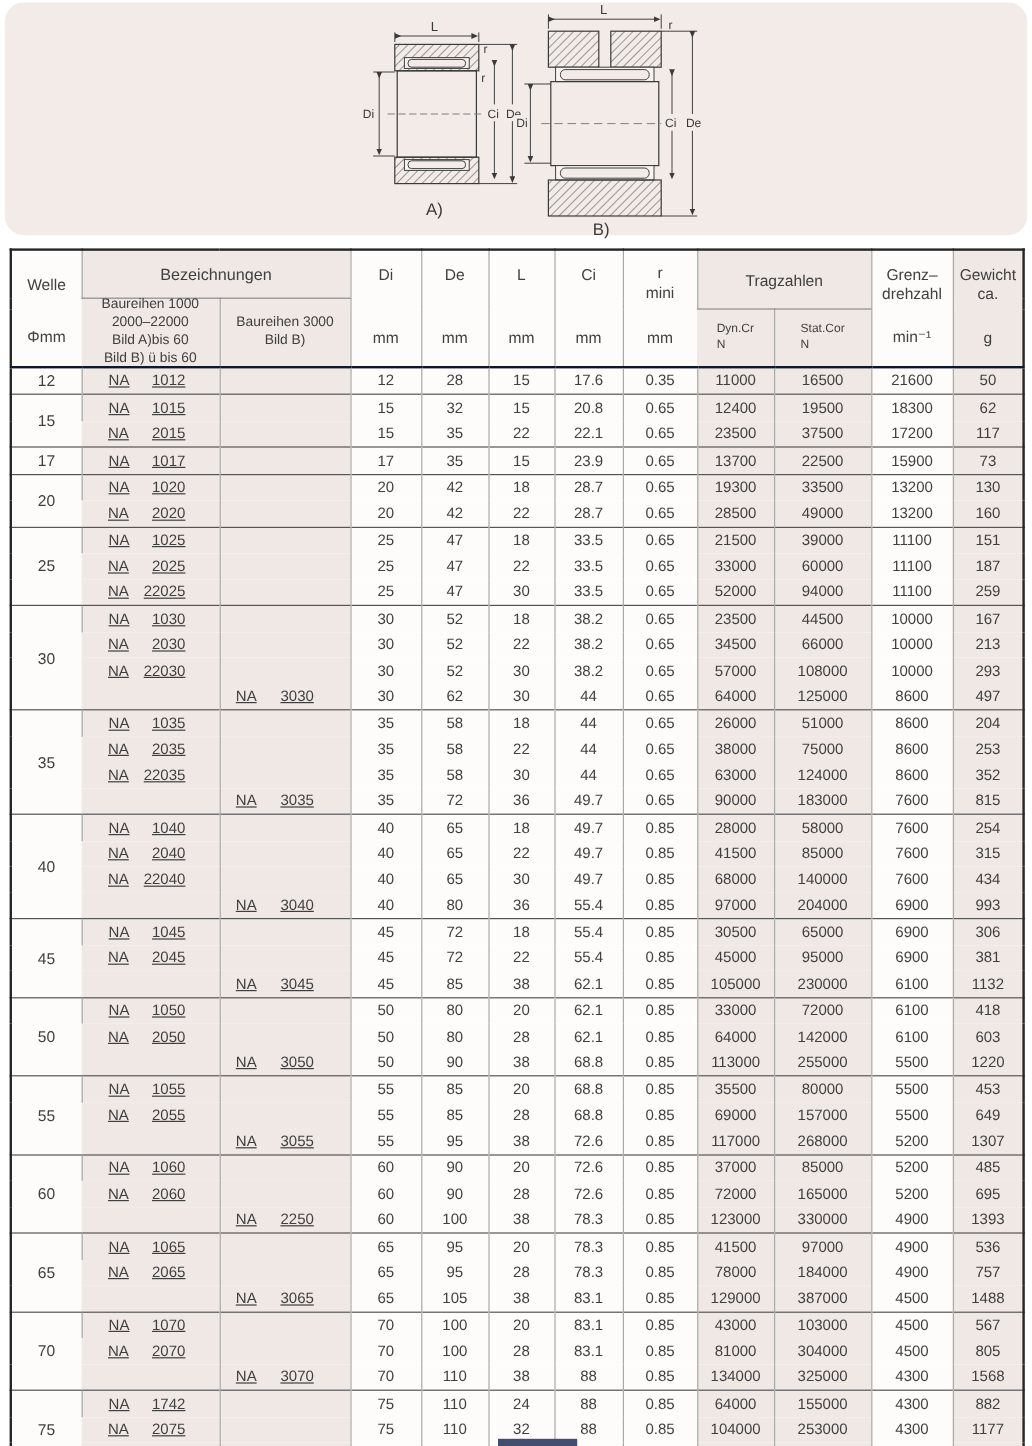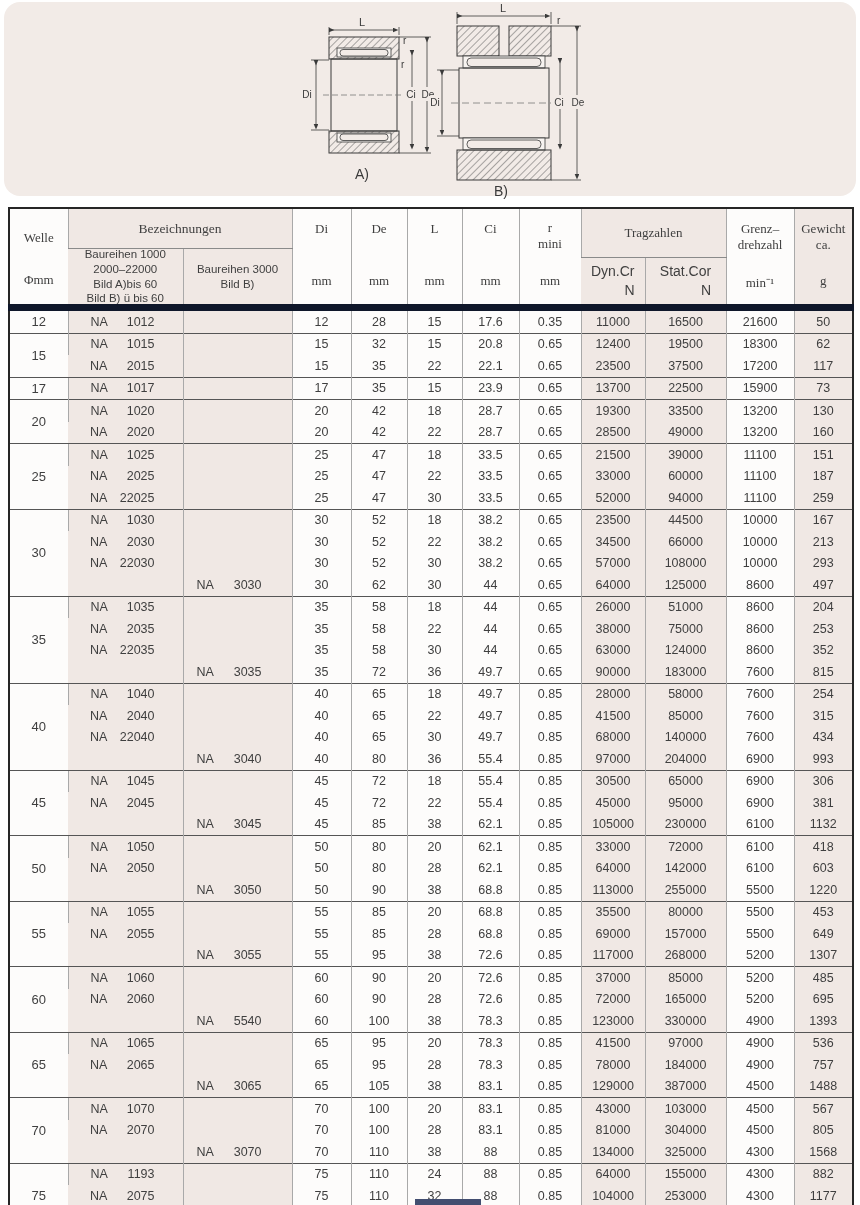--- a/index.html
+++ b/index.html
@@ -18,44 +18,44 @@
 
   table.ctable{
     position:absolute;left:8px;top:207px;width:844px;
     border-collapse:collapse;table-layout:fixed;
     border:2px solid #262626;
   }
   th,td{border-left:1px solid #a9a9a9;font-weight:normal;padding:0;}
   th:first-child,td:first-child{border-left:none;}
   .c-pink{background:#f0e8e4;}
   .c-white{background:#fdfcfb;}
-  tr.h1{height:27px;font-family:Liberation Serif, serif;} tr.h2{height:9px;} tr.h3{height:48px;}
+  tr.h1{height:27px;} tr.h2{height:9px;} tr.h3{height:48px;}
   .th-bez{border-bottom:1px solid #8a8a8a;}
   .th-trag{border-bottom:1px solid #8a8a8a;}
-  tbody tr:first-child td{border-top:7px solid #0f172a;}
+  tbody tr:first-child td{border-top:2px solid #0f172a;}
   tbody tr.gstart td{border-top:1px solid #555555;}
   tbody td{height:21.5px;font-size:12.5px;text-align:center;line-height:1;vertical-align:middle;}
   .welle-cell{font-size:13px;}
-  .desig{display:flex;justify-content:space-between;font-size:12.5px;}
+  .desig{display:flex;justify-content:space-between;font-size:12.5px;text-decoration:underline;}
   .pad1{padding:0 28px 0 22px;}
   .pad3{padding:0 30px 0 13px;}
 
   .hcell{height:84px;box-sizing:border-box;display:flex;flex-direction:column;
          align-items:center;justify-content:space-between;font-size:13px;}
   .welle-pad{padding:15px 0 11px;}
   .dim-pad{padding:6px 0 10px;}
   .r-pad{padding:5px 0 10px;}
   .grenz-pad{padding:6px 0 10px;gap:20px;}
   .pre{white-space:pre-line;text-align:center;line-height:1.25;}
   .bez{height:39px;display:flex;align-items:center;justify-content:center;font-size:13.5px;}
   .br{height:55px;display:flex;align-items:center;justify-content:center;
       white-space:pre-line;font-size:11.5px;line-height:1.3;text-align:center;}
   .trag{height:34px;display:flex;align-items:center;justify-content:center;font-size:13px;}
   .nstack{height:46px;display:flex;align-items:center;justify-content:center;
-          white-space:pre-line;font-size:14px;line-height:1.35;text-align:right;}
+          white-space:pre-line;font-size:10px;line-height:1.35;text-align:left;}
   .footer-tab{position:absolute;left:415px;top:1199px;width:66px;height:6px;background:#424e70;}
 </style>
 </head>
 <body>
 
 <div class="panel">
 
   <svg class="diagA" width="150" height="180" viewBox="0 0 150 180">
     <defs>
       <pattern id="hA" patternUnits="userSpaceOnUse" width="5" height="5" patternTransform="rotate(45)">
@@ -838,21 +838,21 @@
         <td class="c-pink">72000</td>
         <td class="c-pink">165000</td>
         <td class="c-white">5200</td>
         <td class="c-pink">695</td>
       </tr>
       <tr>
         <td class="c-pink"></td>
         <td class="c-pink">
           <div class="desig pad3">
             <span>NA</span>
-            <span>5540</span>
+            <span>2250</span>
           </div>
         </td>
         <td class="c-white">60</td>
         <td class="c-white">100</td>
         <td class="c-white">38</td>
         <td class="c-white">78.3</td>
         <td class="c-white">0.85</td>
         <td class="c-pink">123000</td>
         <td class="c-pink">330000</td>
         <td class="c-white">4900</td>
@@ -966,21 +966,21 @@
         <td class="c-pink">134000</td>
         <td class="c-pink">325000</td>
         <td class="c-white">4300</td>
         <td class="c-pink">1568</td>
       </tr>
       <tr class="gstart">
         <td class="c-white welle-cell" rowspan="3">75</td>
         <td class="c-pink">
           <div class="desig pad1">
             <span>NA</span>
-            <span>1193</span>
+            <span>1742</span>
           </div>
         </td>
         <td class="c-pink"></td>
         <td class="c-white">75</td>
         <td class="c-white">110</td>
         <td class="c-white">24</td>
         <td class="c-white">88</td>
         <td class="c-white">0.85</td>
         <td class="c-pink">64000</td>
         <td class="c-pink">155000</td>

